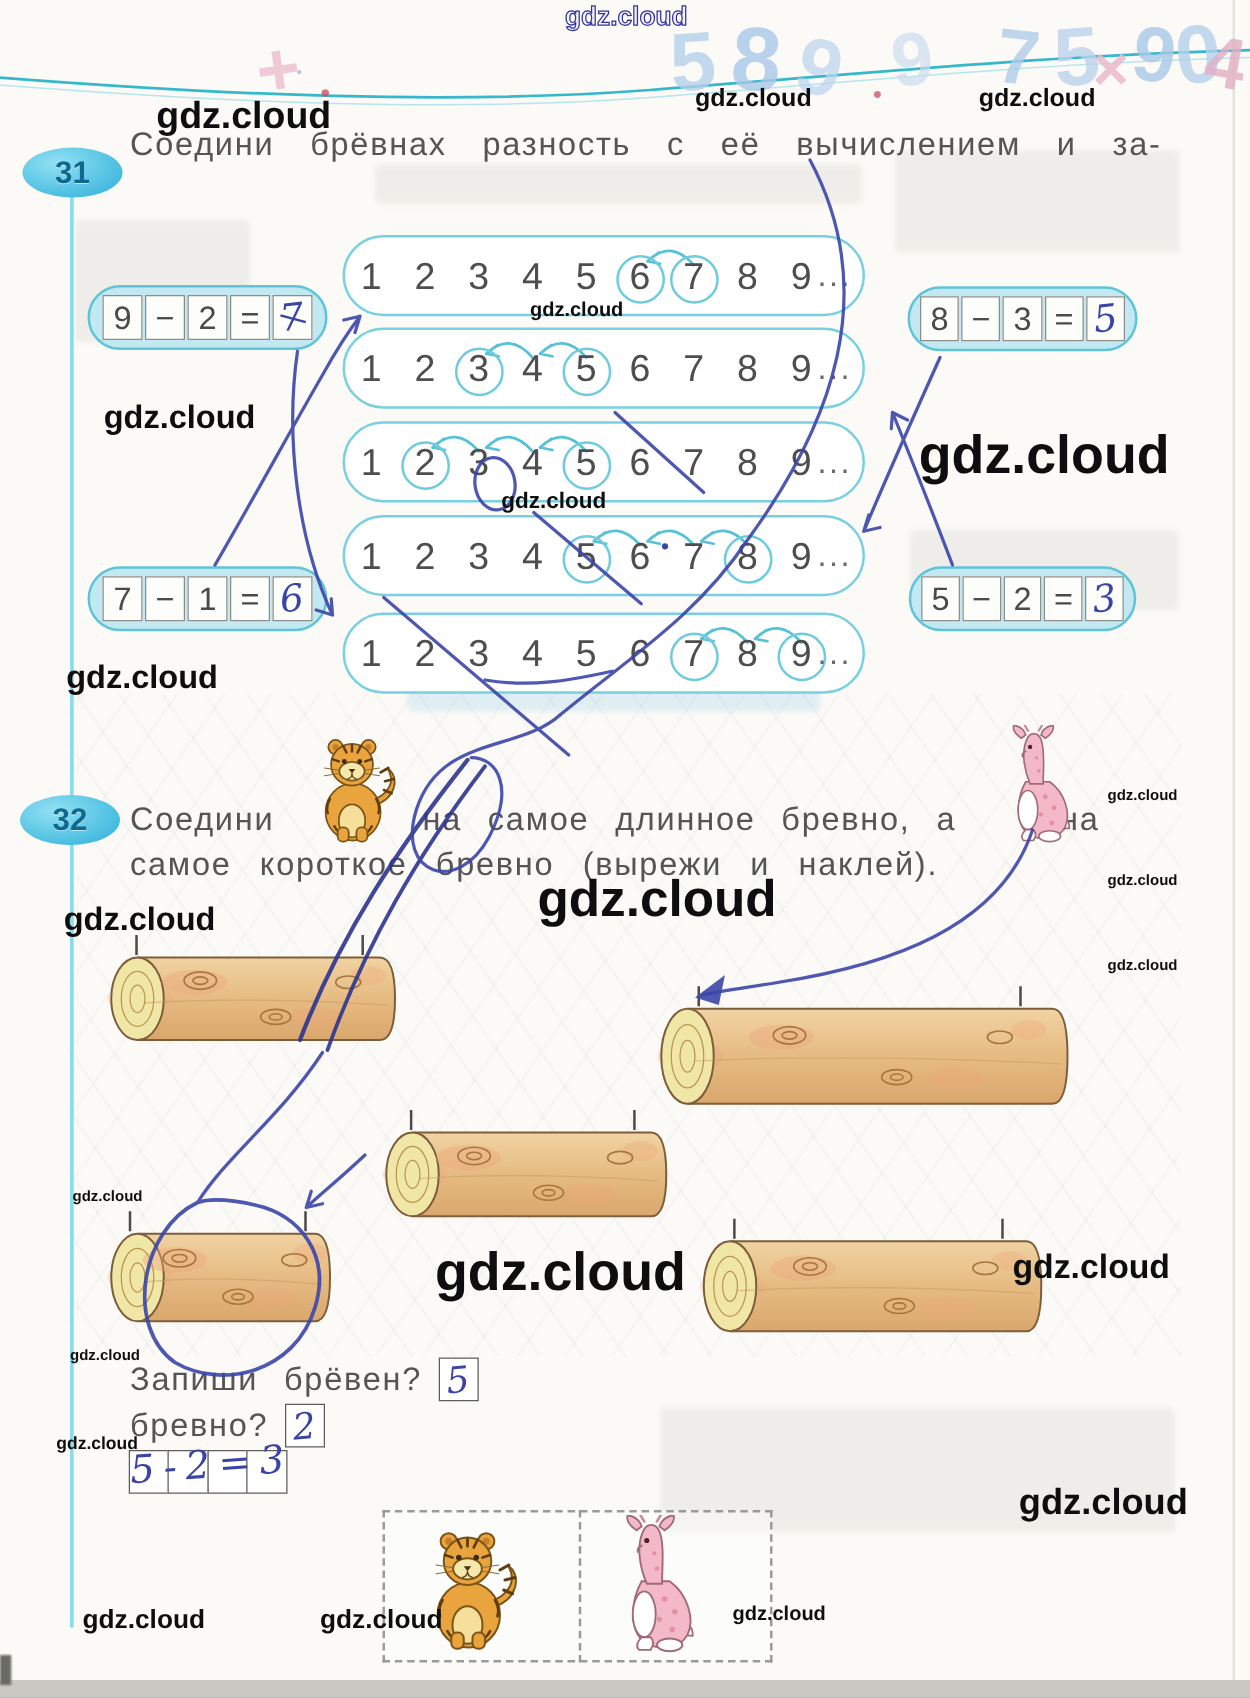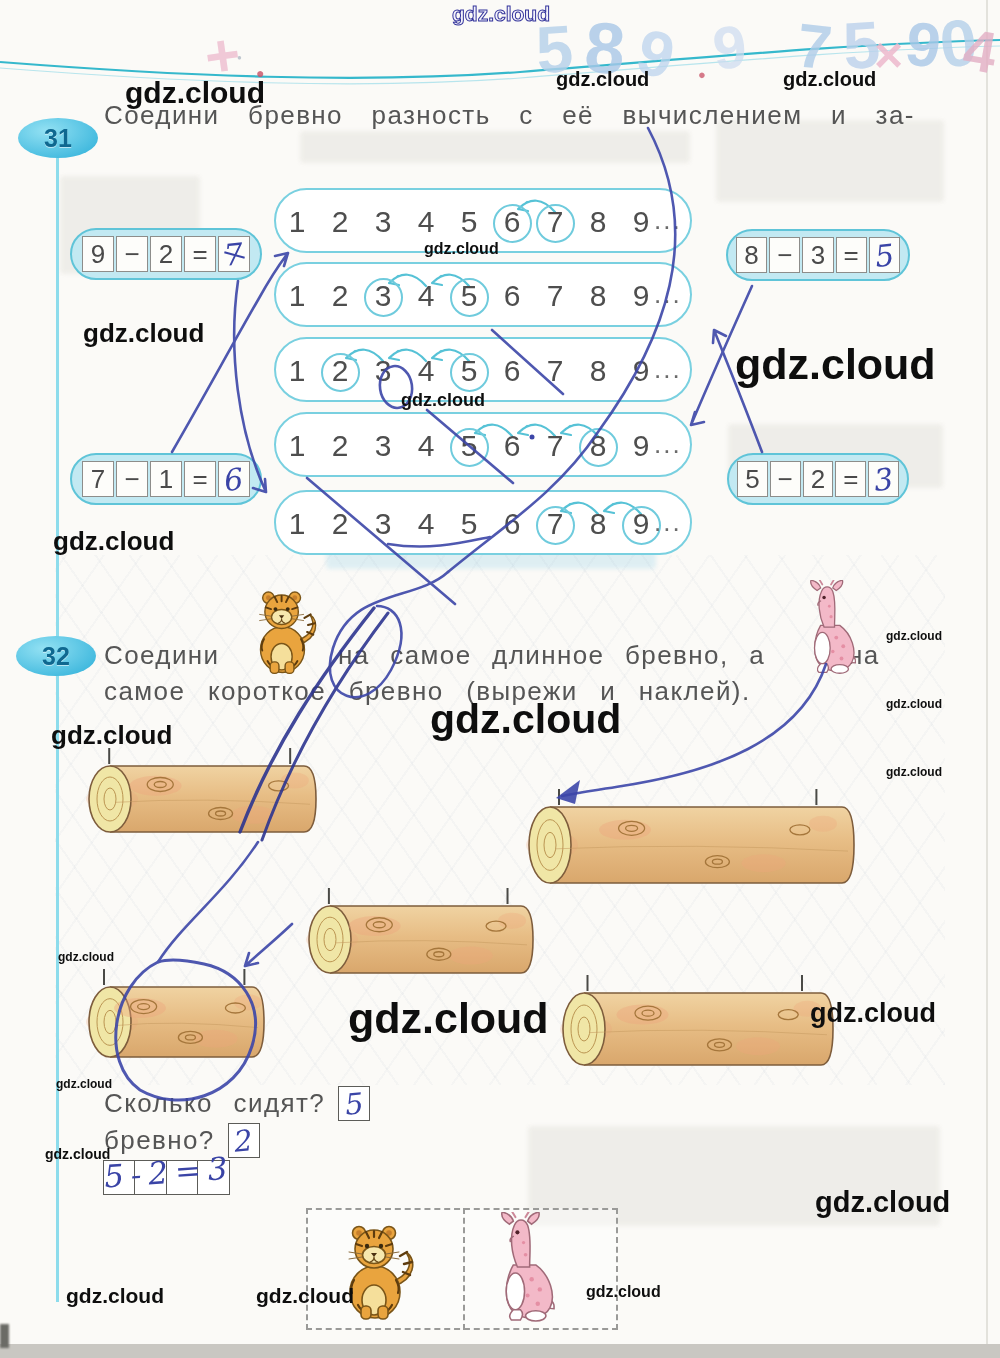--- a/index.html
+++ b/index.html
@@ -137,21 +137,21 @@
               <circle cx="46" cy="42" r="1.8"></circle>
           </g>
           <path d="M34 96 q-6 6 -2 10 l9 0 q4 -6 0 -10 z" fill="#fff"></path>
           <ellipse cx="56" cy="102" rx="10" ry="5" fill="#fff"></ellipse>
         </g>
       </symbol>
     </defs>
   </svg>
 
   <div class="badge" style="left:18px;top:118px">31</div>
-  <div class="ptext ws20" style="left:104px;top:100px">Соедини бревно разность с её вычислением и за-</div>
+  <div class="ptext ws20" style="left:104px;top:100px">Соедини брёвнах разность с её вычислением и за-</div>
 
   <div id="number-lines">
       <div class="pill" style="top: 188px;">
         <svg class="arcs">
           <path d="M279 22 Q260.5 1 242 19 M242 19 l9 -7 M242 19 l10 2" fill="none" stroke="#56c2d6" stroke-width="2.2" stroke-linecap="round"></path>
         </svg>
         <div class="ring" style="left: 216.5px;"></div>
         <div class="ring" style="left: 259.5px;"></div>
         <span class="num" style="left: 0px;">1</span>
         <span class="num" style="left: 43px;">2</span>
@@ -386,21 +386,21 @@
           <ellipse cx="88" cy="41.160000000000004" rx="6" ry="3"></ellipse>
           <ellipse cx="159.5" cy="72.84" rx="12" ry="6"></ellipse>
           <ellipse cx="159.5" cy="72.84" rx="5" ry="2.5"></ellipse>
           <ellipse cx="228.25" cy="42.599999999999994" rx="10" ry="5"></ellipse>
         </g>
         <path d="M30 60.6 Q137.5 54.839999999999996 267 62.76" fill="none" stroke="#c69a60" stroke-width="1" opacity=".55"></path>
       </svg>
     </div>
 
   <div class="qline" style="top:1086px">
-    <span class="t">Сколько сидят?</span>
+    <span class="t">Запиши брёвен?</span>
     <span class="abox">
         <i class="ink">5</i>
       </span>
   </div>
   <div class="qline" style="top:1123px">
     <span class="t">бревно?</span>
     <span class="abox">
         <i class="ink">2</i>
       </span>
   </div>

